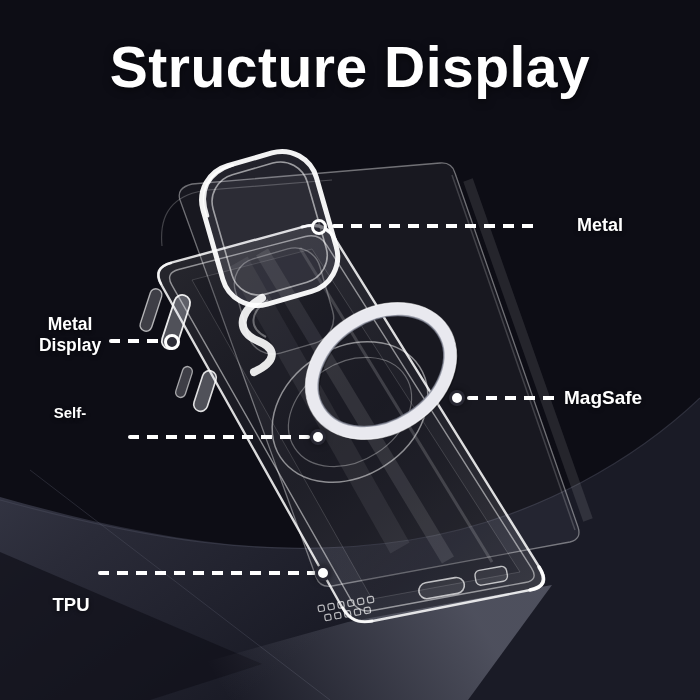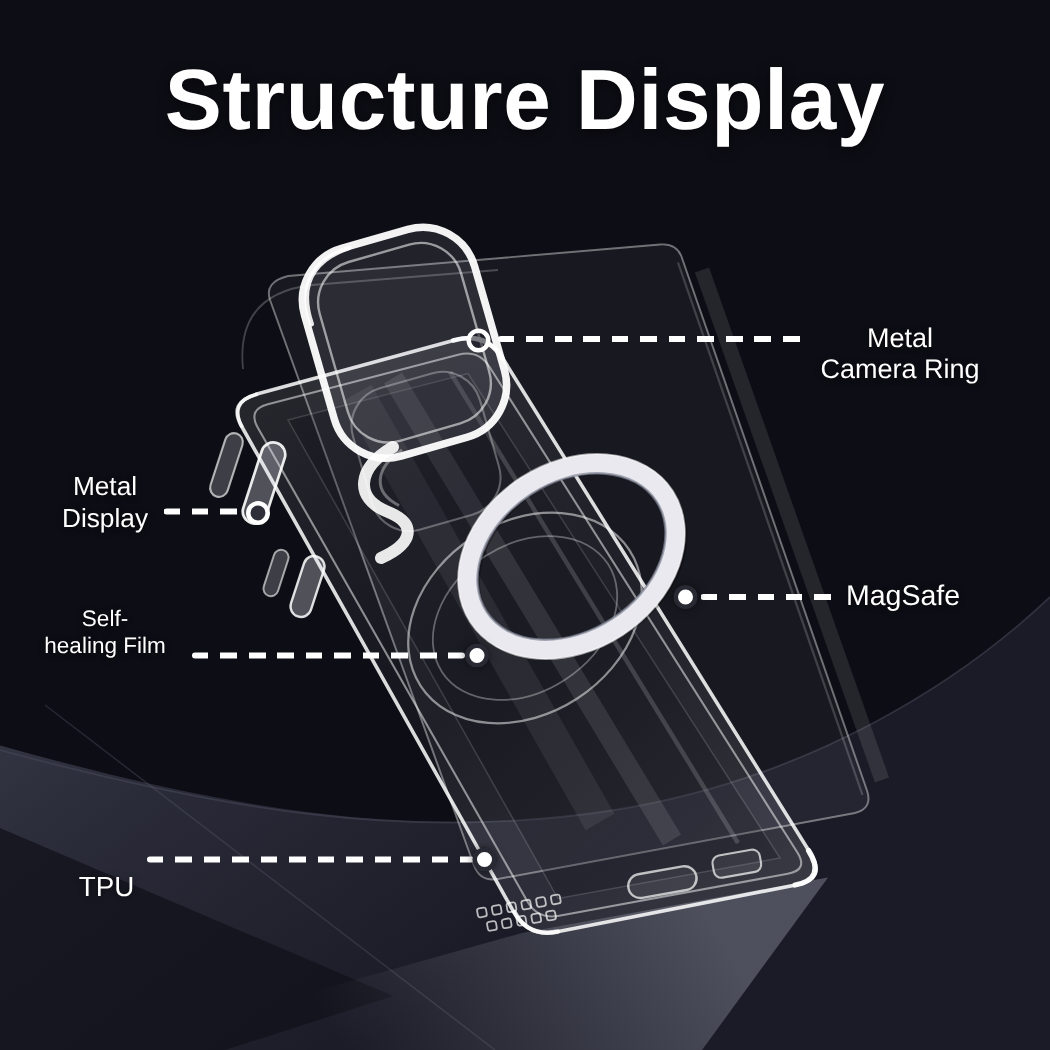--- a/index.html
+++ b/index.html
@@ -10,28 +10,28 @@
     padding-left:19px;
     -webkit-font-smoothing:antialiased;
   }
   #scene{position:absolute;left:0;top:0;}
   .title{
     position:absolute;left:0;top:34px;width:700px;text-align:center;
     color:#ffffff;font-size:57px;font-weight:700;letter-spacing:0.5px;
     text-shadow:0 2px 8px rgba(0,0,0,0.55);
   }
   .label{
-    position:absolute;color:#ffffff;font-weight:400;text-align:center;
+    position:absolute;color:#ffffff;font-weight:700;text-align:center;
     line-height:1.18;text-shadow:0 1px 4px rgba(0,0,0,0.6);
   }
   #lbl-camera{left:540px;top:215px;width:120px;font-size:18px;}
   #lbl-buttons{left:26px;top:314px;width:88px;font-size:17.5px;}
   #lbl-magsafe{left:564px;top:387px;width:110px;font-size:19px;text-align:left;}
   #lbl-film{left:14px;top:404px;width:112px;font-size:15px;}
-  #lbl-tpu{left:46px;top:580px;width:50px;font-size:18.5px;}
+  #lbl-tpu{left:46px;top:594px;width:50px;font-size:18.5px;}
   .dash{
     position:absolute;height:3.5px;border-radius:2px;
     background:repeating-linear-gradient(90deg,#ffffff 0 11px,rgba(255,255,255,0) 11px 19px);
   }
   #dash-camera{left:332px;top:224px;width:206px;}
   #dash-buttons{left:109px;top:339px;width:55px;}
   #dash-magsafe{left:467px;top:396px;width:92px;}
   #dash-film{left:128px;top:435px;width:182px;}
   #dash-tpu{left:98px;top:571px;width:218px;}
   .dot{position:absolute;border-radius:50%;box-sizing:border-box;width:16px;height:16px;}
@@ -140,39 +140,37 @@
       <rect x="363" y="598" width="6" height="6" rx="1.5" stroke-width="1.2"></rect>
       <rect x="420" y="584" width="46" height="16" rx="8" stroke-width="1.6" fill="rgba(255,255,255,0.07)"></rect>
       <rect x="478" y="581" width="32" height="15" rx="5" stroke-width="1.4" fill="rgba(255,255,255,0.07)"></rect>
     </g>
   </svg>
 
   <div class="title">Structure Display</div>
 
   <div class="label" id="lbl-camera">
     <span>Metal</span><br>
-    <span>Camera Ring</span>
   </div>
   <div class="dash" id="dash-camera"></div>
   <div class="dot hollow" id="dot-camera"></div>
 
   <div class="label" id="lbl-buttons">
     <span>Metal</span><br>
     <span>Display</span>
   </div>
   <div class="dash" id="dash-buttons"></div>
   <div class="dot hollow" id="dot-buttons"></div>
 
   <div class="label" id="lbl-magsafe">MagSafe</div>
   <div class="dash" id="dash-magsafe"></div>
   <div class="dot filled" id="dot-magsafe"></div>
 
   <div class="label" id="lbl-film">
     <span>Self-</span><br>
-    <span>healing Film</span>
   </div>
   <div class="dash" id="dash-film"></div>
   <div class="dot filled" id="dot-film"></div>
 
   <div class="label" id="lbl-tpu">TPU</div>
   <div class="dash" id="dash-tpu"></div>
   <div class="dot filled" id="dot-tpu"></div>
 
 </div>
 

